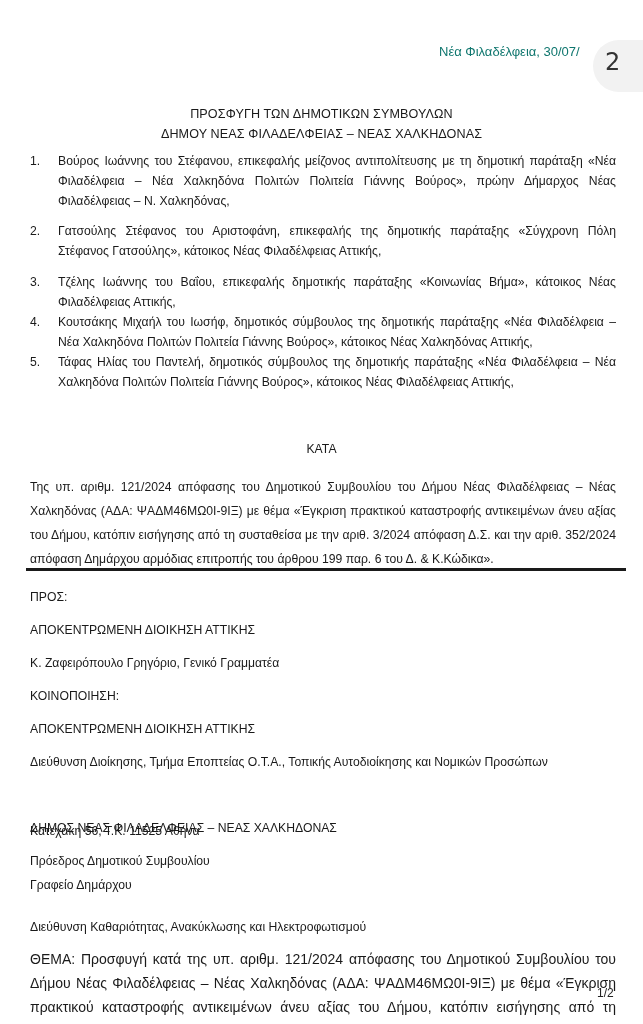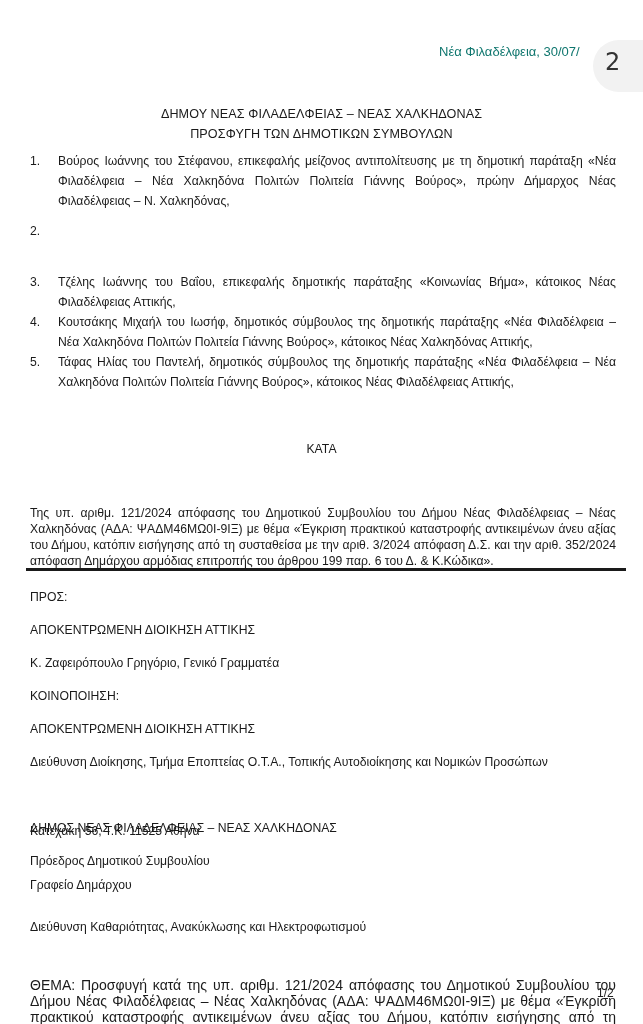--- a/index.html
+++ b/index.html
@@ -36,21 +36,21 @@
     .list li {
       position: relative; padding-left: 28px;
       line-height: 20px; text-align: justify;
     }
     .list li .num { position: absolute; left: 0; top: 0; }
     .kata {
       position: absolute; top: 442px; left: 0; width: 643px; text-align: center;
     }
     .par {
       position: absolute; left: 30px; width: 586px;
-      line-height: 16px; text-align: justify; margin-top: 30px;
+      line-height: 24px; text-align: justify;
     }
     .rule {
       position: absolute; top: 568px; left: 26px; width: 600px; height: 3px;
       background: #1a1a1a;
     }
     .line {
       position: absolute; left: 30px; white-space: nowrap;
     }
     .footer {
       position: absolute; top: 986px; left: 597px; font-size: 12px; color: #222;
@@ -61,29 +61,29 @@
 
 <div>
 
   <div class="date">Νέα Φιλαδέλφεια, 30/07/</div>
 
   <div class="page-badge">
     <span>2</span>
   </div>
 
   <div class="title">
+    <div>ΠΡΟΣΦΥΓΗ ΤΩΝ ΔΗΜΟΤΙΚΩΝ ΣΥΜΒΟΥΛΩΝ</div>
     <div>ΔΗΜΟΥ ΝΕΑΣ ΦΙΛΑΔΕΛΦΕΙΑΣ – ΝΕΑΣ ΧΑΛΚΗΔΟΝΑΣ</div>
-    <div>ΠΡΟΣΦΥΓΗ ΤΩΝ ΔΗΜΟΤΙΚΩΝ ΣΥΜΒΟΥΛΩΝ</div>
   </div>
 
   <ul class="list" style="top:151px;">
     <li><span class="num">1.</span><span>Βούρος Ιωάννης του Στέφανου, επικεφαλής μείζονος αντιπολίτευσης με τη δημοτική παράταξη «Νέα Φιλαδέλφεια – Νέα Χαλκηδόνα Πολιτών Πολιτεία Γιάννης Βούρος», πρώην Δήμαρχος Νέας Φιλαδέλφειας – Ν. Χαλκηδόνας,</span></li>
   </ul>
   <ul class="list" style="top:221px;">
-    <li><span class="num">2.</span></li>
+    <li><span class="num">2.</span><span>Γατσούλης Στέφανος του Αριστοφάνη, επικεφαλής της δημοτικής παράταξης «Σύγχρονη Πόλη Στέφανος Γατσούλης», κάτοικος Νέας Φιλαδέλφειας Αττικής,</span></li>
   </ul>
   <ul class="list" style="top:272px;">
     <li><span class="num">3.</span><span>Τζέλης Ιωάννης του Βαΐου, επικεφαλής δημοτικής παράταξης «Κοινωνίας Βήμα», κάτοικος Νέας Φιλαδέλφειας Αττικής,</span></li>
     <li><span class="num">4.</span><span>Κουτσάκης Μιχαήλ του Ιωσήφ, δημοτικός σύμβουλος της δημοτικής παράταξης «Νέα Φιλαδέλφεια – Νέα Χαλκηδόνα Πολιτών Πολιτεία Γιάννης Βούρος», κάτοικος Νέας Χαλκηδόνας Αττικής,</span></li>
     <li><span class="num">5.</span><span>Τάφας Ηλίας του Παντελή, δημοτικός σύμβουλος της δημοτικής παράταξης «Νέα Φιλαδέλφεια – Νέα Χαλκηδόνα Πολιτών Πολιτεία Γιάννης Βούρος», κάτοικος Νέας Φιλαδέλφειας Αττικής,</span></li>
   </ul>
 
   <div class="kata">ΚΑΤΑ</div>
 
   <div class="par" style="top:475px;">Της υπ. αριθμ. 121/2024 απόφασης του Δημοτικού Συμβουλίου του Δήμου Νέας Φιλαδέλφειας – Νέας Χαλκηδόνας (ΑΔΑ: ΨΑΔΜ46ΜΩ0Ι-9ΙΞ) με θέμα «Έγκριση πρακτικού καταστροφής αντικειμένων άνευ αξίας του Δήμου, κατόπιν εισήγησης από τη συσταθείσα με την αριθ. 3/2024 απόφαση Δ.Σ. και την αριθ. 352/2024 απόφαση Δημάρχου αρμόδιας επιτροπής του άρθρου 199 παρ. 6 του Δ. &amp; Κ.Κώδικα».</div>

